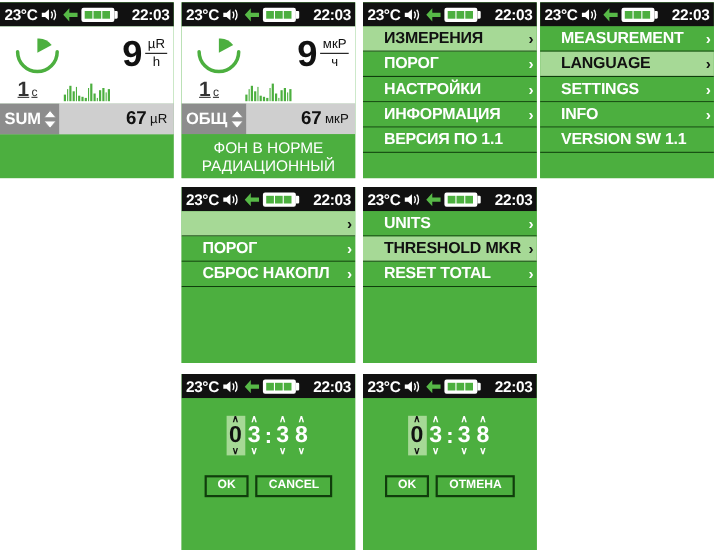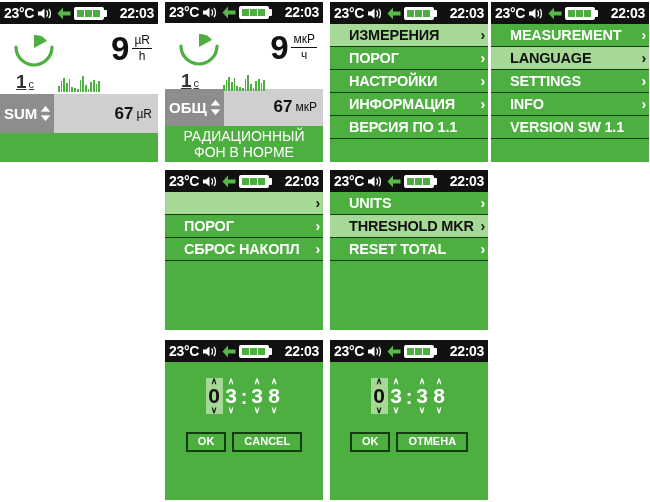--- a/index.html
+++ b/index.html
@@ -140,21 +140,21 @@
   .dose-num-u { font-size: 12px; display: block; padding: 0 2px 1px; }
   .dose-den-u {
     font-size: 12px;
     display: block;
     border-top: 1.5px solid #111111;
     padding: 1px 2px 0;
   }
 
   
   .sum-row {
-    height: 39px;
+    height: 28px;
     display: flex;
     align-items: stretch;
     background: #cfcfcf;
   }
   .sum-label {
     background: #8d8d8d;
     color: #ffffff;
     font-size: 15px;
     font-weight: bold;
     display: flex;
@@ -460,22 +460,22 @@
           </svg>
       </span>
     </span>
     <span class="sum-total">
       <span class="num">67</span>
       <span class="unit">мкР</span>
     </span>
   </div>
 
   <div class="banner">
+    <span>ФОН В НОРМЕ</span>
     <span>РАДИАЦИОННЫЙ</span>
-    <span>ФОН В НОРМЕ</span>
   </div>
 </div>
 
 <div class="screen meas-screen" id="scr-menu-ru">
   <div class="statusbar">
     <span class="sb-temp">23°C</span>
     <span class="sb-icon icon-speaker">
       <svg width="16" height="13" viewBox="0 0 16 13">
           <path d="M1 4.5h3l3.5-3v10l-3.5-3H1z" fill="#fff"></path>
           <path d="M9.5 3.5c1.4 1 1.4 5 0 6" stroke="#fff" stroke-width="1.3" fill="none"></path>

